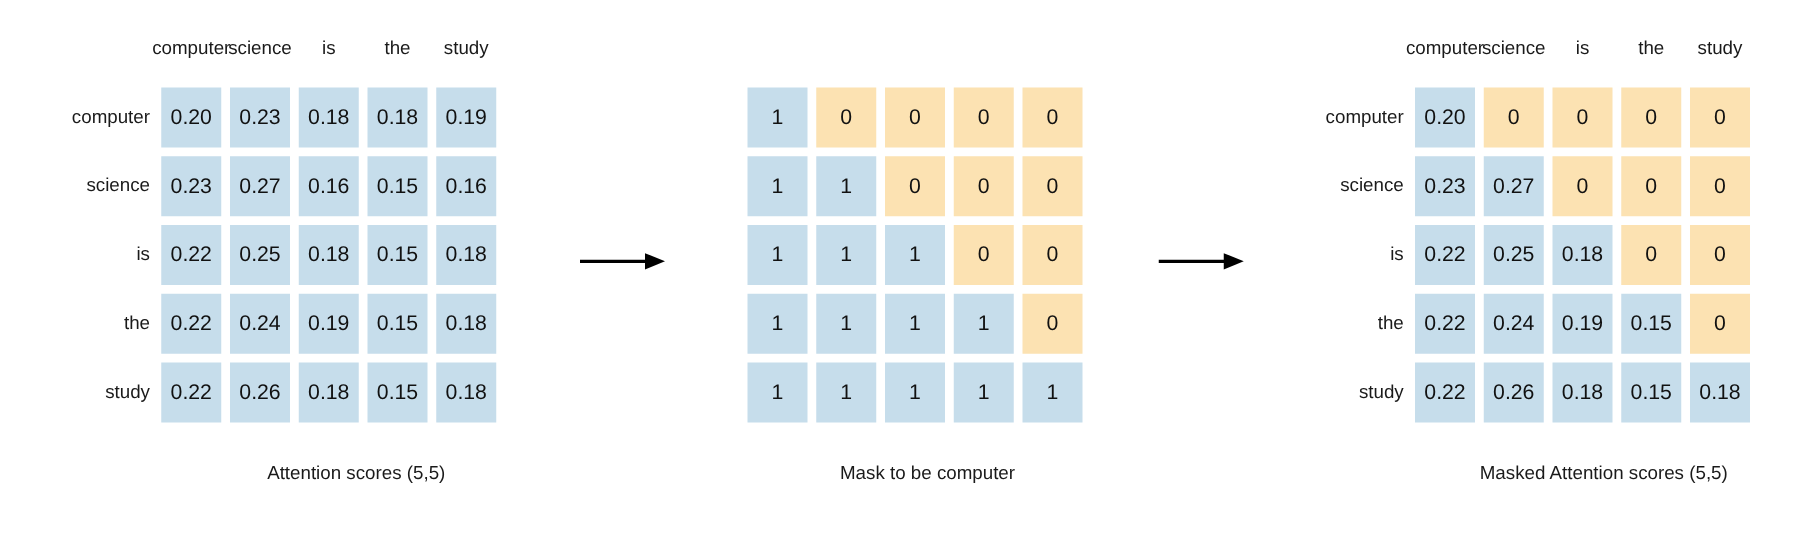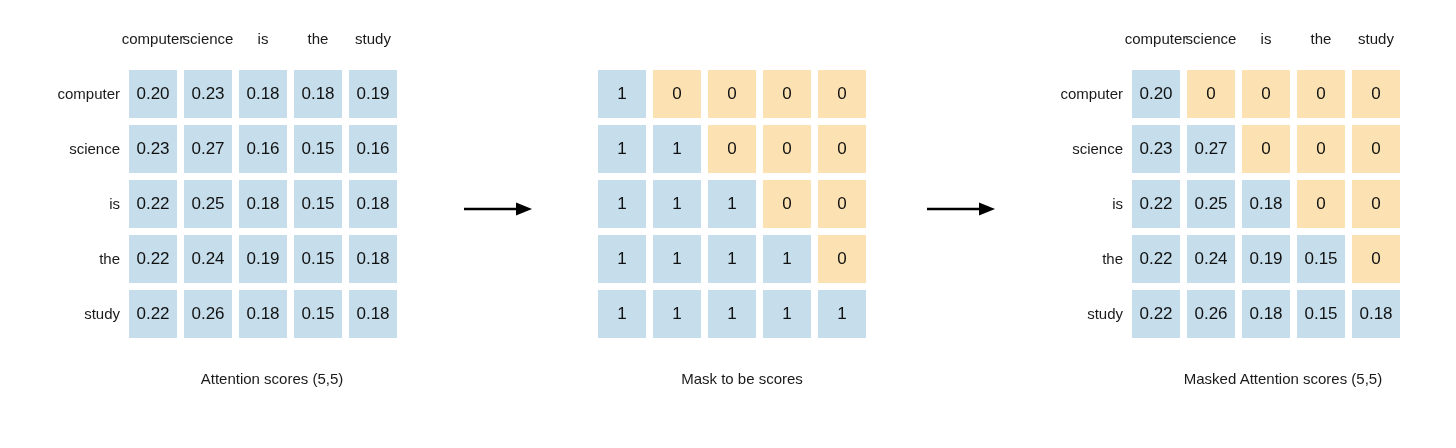--- a/index.html
+++ b/index.html
@@ -114,21 +114,21 @@
       <div class="cell blue" style="left: 129px; top: 235px;">0.22</div>
       <div class="cell blue" style="left: 184px; top: 235px;">0.24</div>
       <div class="cell blue" style="left: 239px; top: 235px;">0.19</div>
       <div class="cell blue" style="left: 294px; top: 235px;">0.15</div>
       <div class="cell blue" style="left: 349px; top: 235px;">0.18</div>
       <div class="cell blue" style="left: 129px; top: 290px;">0.22</div>
       <div class="cell blue" style="left: 184px; top: 290px;">0.26</div>
       <div class="cell blue" style="left: 239px; top: 290px;">0.18</div>
       <div class="cell blue" style="left: 294px; top: 290px;">0.15</div>
       <div class="cell blue" style="left: 349px; top: 290px;">0.18</div>
-      <div class="caption" style="left: 52px; width: 440px;">Attention scores (5,5)</div>
+      <div class="caption" style="left: 65px; width: 440px;">Attention scores (5,5)</div>
     </div>
 
   <div class="arrow" id="arrow-0" style="left:462px;">
     <svg width="72" height="22" viewBox="0 0 72 22" aria-hidden="true">
       <line x1="2" y1="11" x2="56" y2="11" stroke="#000000" stroke-width="2.6"></line>
       <polygon points="54,4.5 70,11 54,17.5" fill="#000000"></polygon>
     </svg>
   </div>
 
   <div class="panel" id="panel-1">
@@ -150,21 +150,21 @@
       <div class="cell blue" style="left: 598px; top: 235px;">1</div>
       <div class="cell blue" style="left: 653px; top: 235px;">1</div>
       <div class="cell blue" style="left: 708px; top: 235px;">1</div>
       <div class="cell blue" style="left: 763px; top: 235px;">1</div>
       <div class="cell orange" style="left: 818px; top: 235px;">0</div>
       <div class="cell blue" style="left: 598px; top: 290px;">1</div>
       <div class="cell blue" style="left: 653px; top: 290px;">1</div>
       <div class="cell blue" style="left: 708px; top: 290px;">1</div>
       <div class="cell blue" style="left: 763px; top: 290px;">1</div>
       <div class="cell blue" style="left: 818px; top: 290px;">1</div>
-      <div class="caption" style="left: 522px; width: 440px;">Mask to be scores</div>
+      <div class="caption" style="left: 522px; width: 440px;">Mask to be computer</div>
     </div>
 
   <div class="arrow" id="arrow-1" style="left:925px;">
     <svg width="72" height="22" viewBox="0 0 72 22" aria-hidden="true">
       <line x1="2" y1="11" x2="56" y2="11" stroke="#000000" stroke-width="2.6"></line>
       <polygon points="54,4.5 70,11 54,17.5" fill="#000000"></polygon>
     </svg>
   </div>
 
   <div class="panel" id="panel-2">

